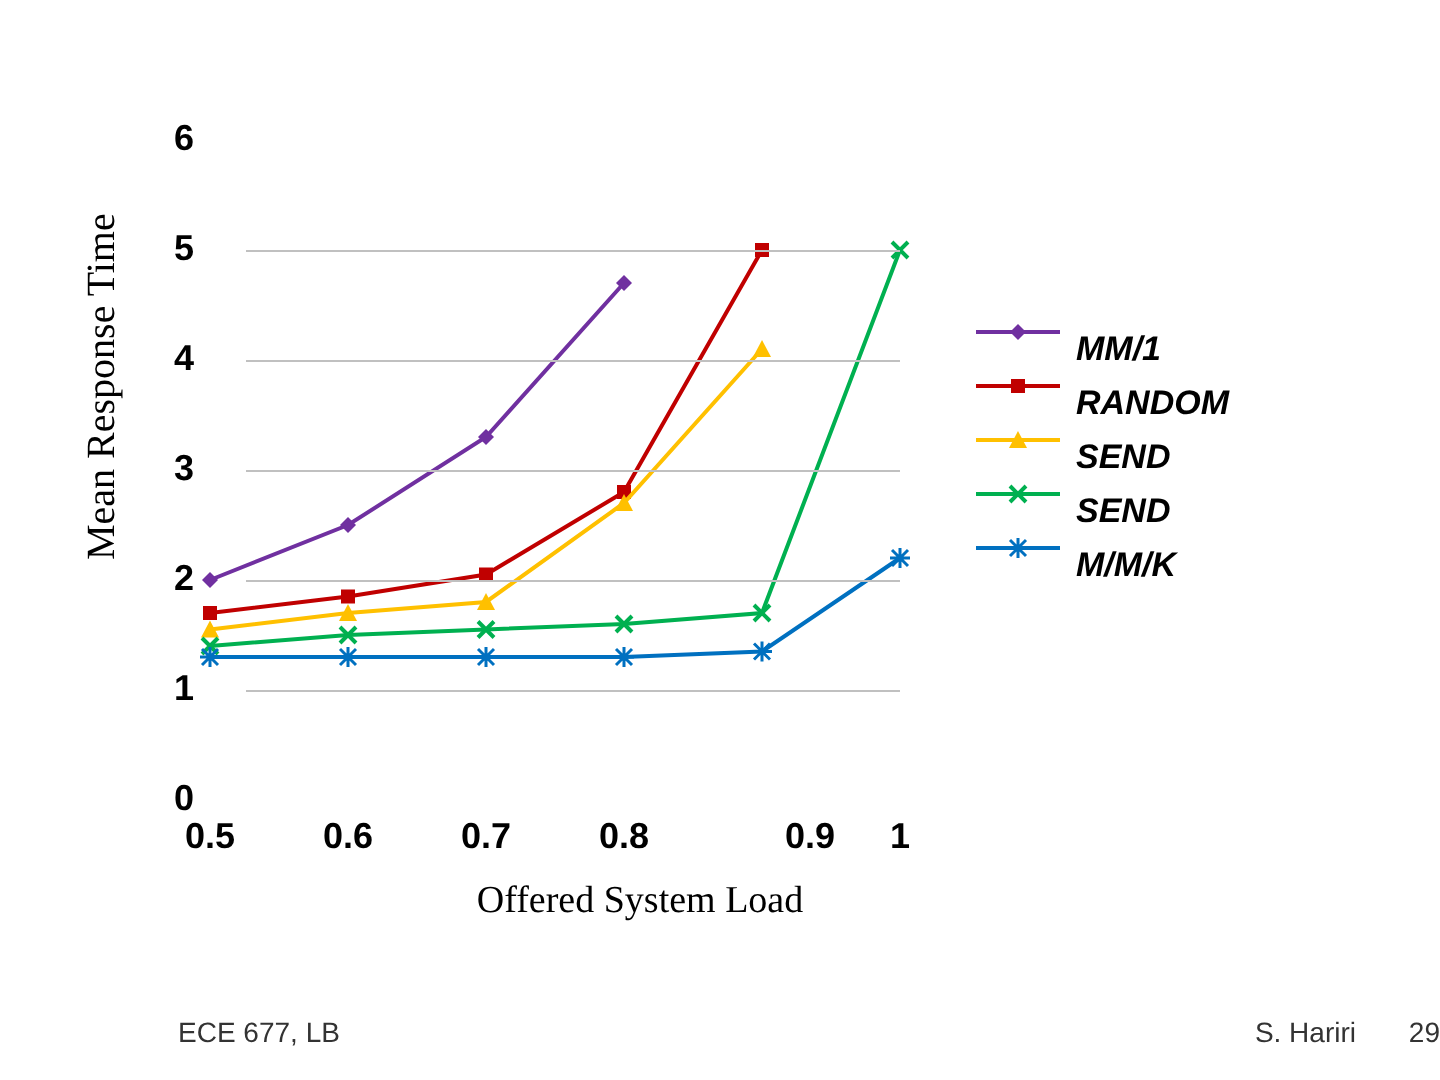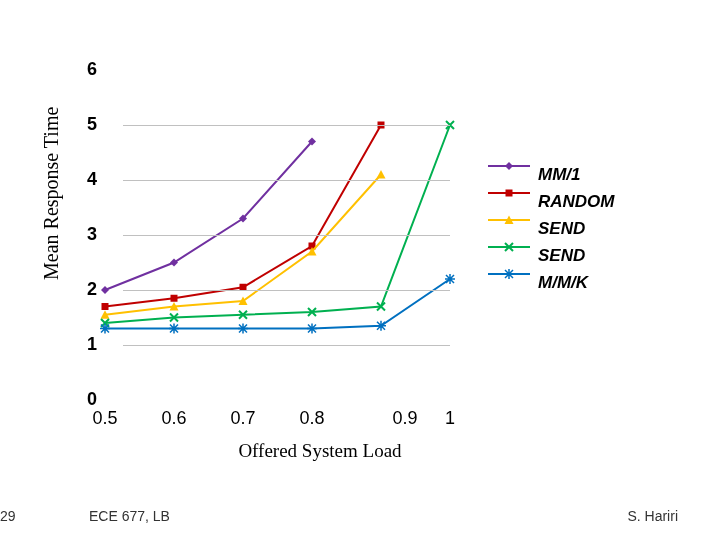--- a/index.html
+++ b/index.html
@@ -1,25 +1,25 @@
 <!DOCTYPE html>
 <html><head>
 <meta charset="utf-8">
 <style>
   html,body{margin:0;padding:0;width:720px;height:540px;background:#fff;font-family:"Comic Sans MS","Chalkboard SE",cursive,sans-serif;}
   .slide{position:relative;width:720px;height:540px;}
   .title{position:absolute;top:14px;left:0;right:0;text-align:center;font-size:22px;color:#000;}
   .ylabel{position:absolute;left:40px;top:280px;transform:rotate(-90deg);transform-origin:left top;font-family:"Times New Roman",serif;font-size:20px;}
   .xlabel{position:absolute;left:160px;top:440px;width:320px;text-align:center;font-family:"Times New Roman",serif;font-size:19px;}
   .footer-left{position:absolute;left:42px;bottom:16px;font-family:Liberation Sans, sans-serif;font-size:14px;color:#333;margin-left:47px;}
-  .footer-center{position:absolute;left:0;right:0;bottom:16px;text-align:left;font-family:Arial,sans-serif;font-size:14px;color:#333;}
+  .footer-center{position:absolute;left:0;right:0;bottom:16px;text-align:right;font-family:Arial,sans-serif;font-size:14px;color:#333;}
   .footer-right{position:absolute;right:42px;bottom:16px;font-family:Arial,sans-serif;font-size:14px;color:#333;}
   .plot{position:absolute;left:105px;top:70px;width:345px;height:330px;}
   .tick-y{position:absolute;text-align:right;width:28px;font-family:Arial,sans-serif;font-size:18px;font-weight:bold;color:#000;}
-  .tick-x{position:absolute;text-align:center;width:40px;font-family:Arial,sans-serif;font-size:18px;font-weight:normal;color:#000;}
+  .tick-x{position:absolute;text-align:center;width:40px;font-family:Arial,sans-serif;font-size:18px;font-weight:bold;color:#000;}
   .gridline{position:absolute;background:#c0c0c0;height:1px;}
   .legend{position:absolute;left:472px;top:158px;font-family:Arial,sans-serif;font-size:17px;font-weight:bold;}
   .legend-row{display:flex;align-items:flex-start;margin:7px 16px;font-style:italic;}
   .legend-line{width:42px;height:2px;position:relative;margin-right:8px;}
   svg{overflow:visible;}
 </style>
 </head>
 <body>
 
 <div class="slide">

